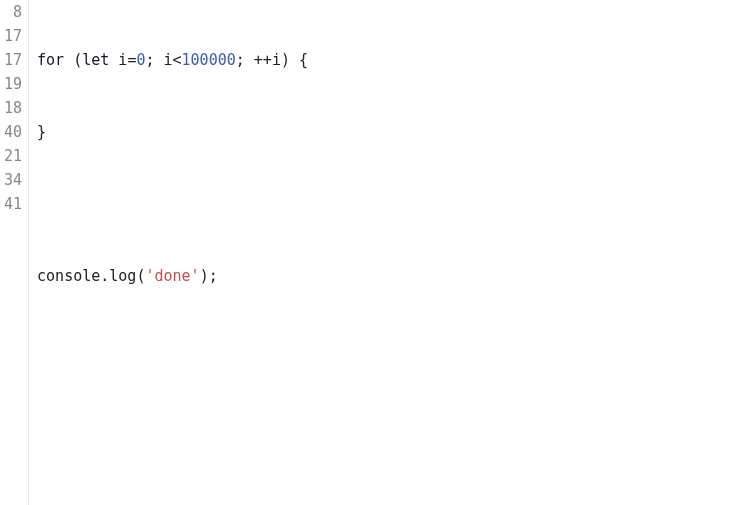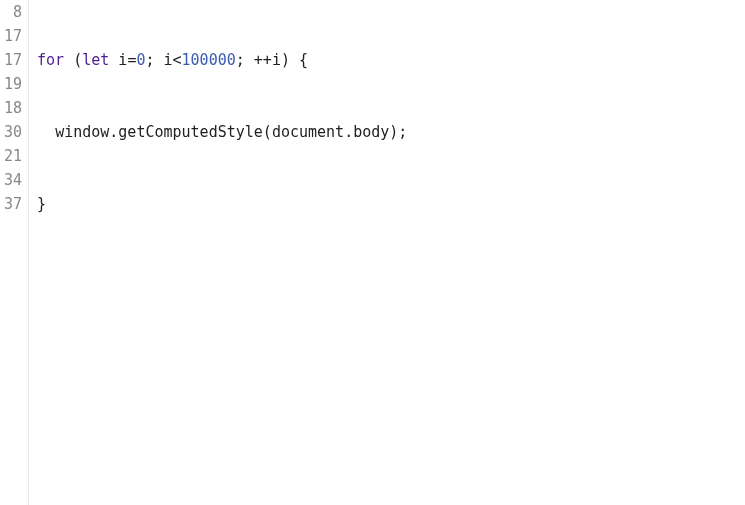--- a/index.html
+++ b/index.html
@@ -30,45 +30,45 @@
     }
     .gutter div { height: 24px; }
     .code {
       padding-left: 8px;
       font-family: Consolas, monospace;
       line-height: 24px;
       white-space: pre;
       flex: 1;
     }
     .code-line { height: 24px; }
-    .kw { color: #4c1d95; }
+    .kw { color: #0f172a; }
     .var { color: #222; }
     .num { color: #3b5bb5; }
     .punct { color: #222; }
     .fn { color: #222; }
     .str { color: #c94d4d; }
   </style>
 </head>
 <body>
 
 <div class="editor-area">
   <div class="gutter">
     <div>8</div>
     <div>17</div>
     <div>17</div>
     <div>19</div>
     <div>18</div>
-    <div>30</div>
+    <div>40</div>
     <div>21</div>
     <div>34</div>
-    <div>37</div>
+    <div>41</div>
   </div>
   <div class="code">
     <div class="code-line"><span class="kw">for</span> <span class="punct">(</span><span class="kw">let</span> <span class="var">i</span><span class="punct">=</span><span class="num">0</span><span class="punct">;</span> <span class="var">i</span><span class="punct">&lt;</span><span class="num">100000</span><span class="punct">;</span> <span class="punct">++</span><span class="var">i</span><span class="punct">)</span> <span class="punct">{</span></div>
-    <div class="code-line">  <span class="var">window</span><span class="punct">.</span><span class="fn">getComputedStyle</span><span class="punct">(</span><span class="var">document</span><span class="punct">.</span><span class="var">body</span><span class="punct">)</span><span class="punct">;</span></div>
     <div class="code-line"><span class="punct">}</span></div>
     <div class="code-line"></div>
+    <div class="code-line"><span class="var">console</span><span class="punct">.</span><span class="fn">log</span><span class="punct">(</span><span class="str">'done'</span><span class="punct">)</span><span class="punct">;</span></div>
     <div class="code-line"></div>
     <div class="code-line"></div>
     
     
   </div>
 </div>
 
 </body></html>

